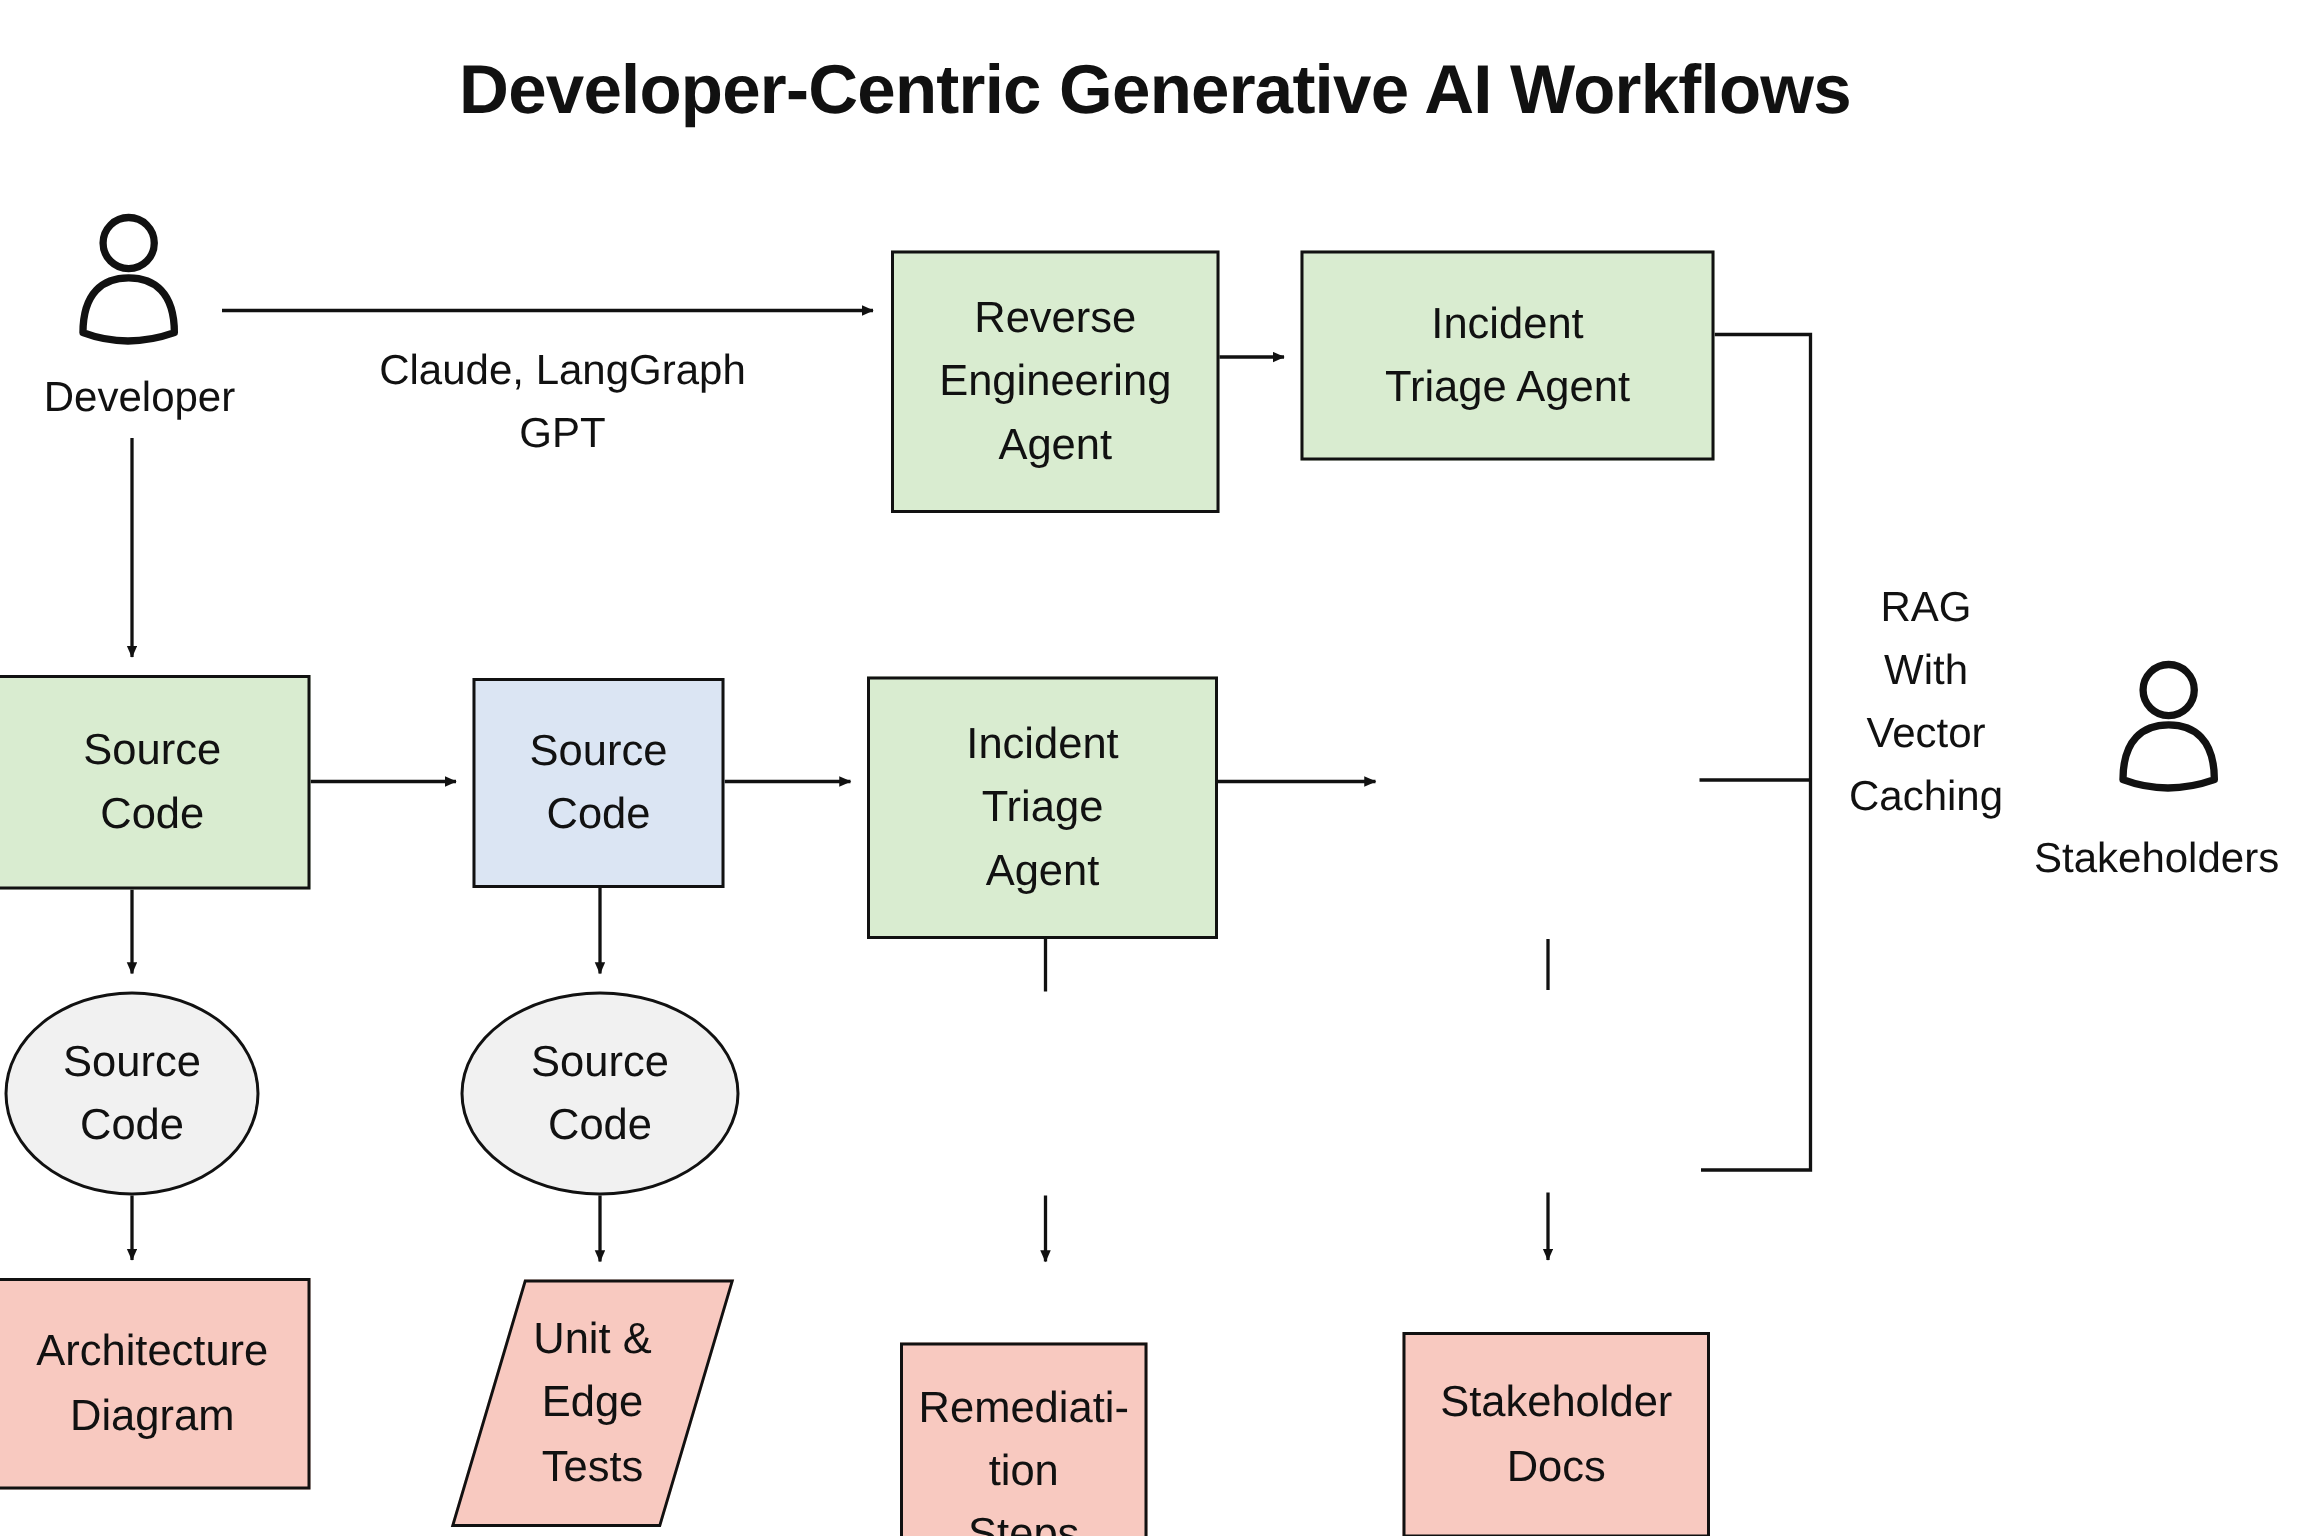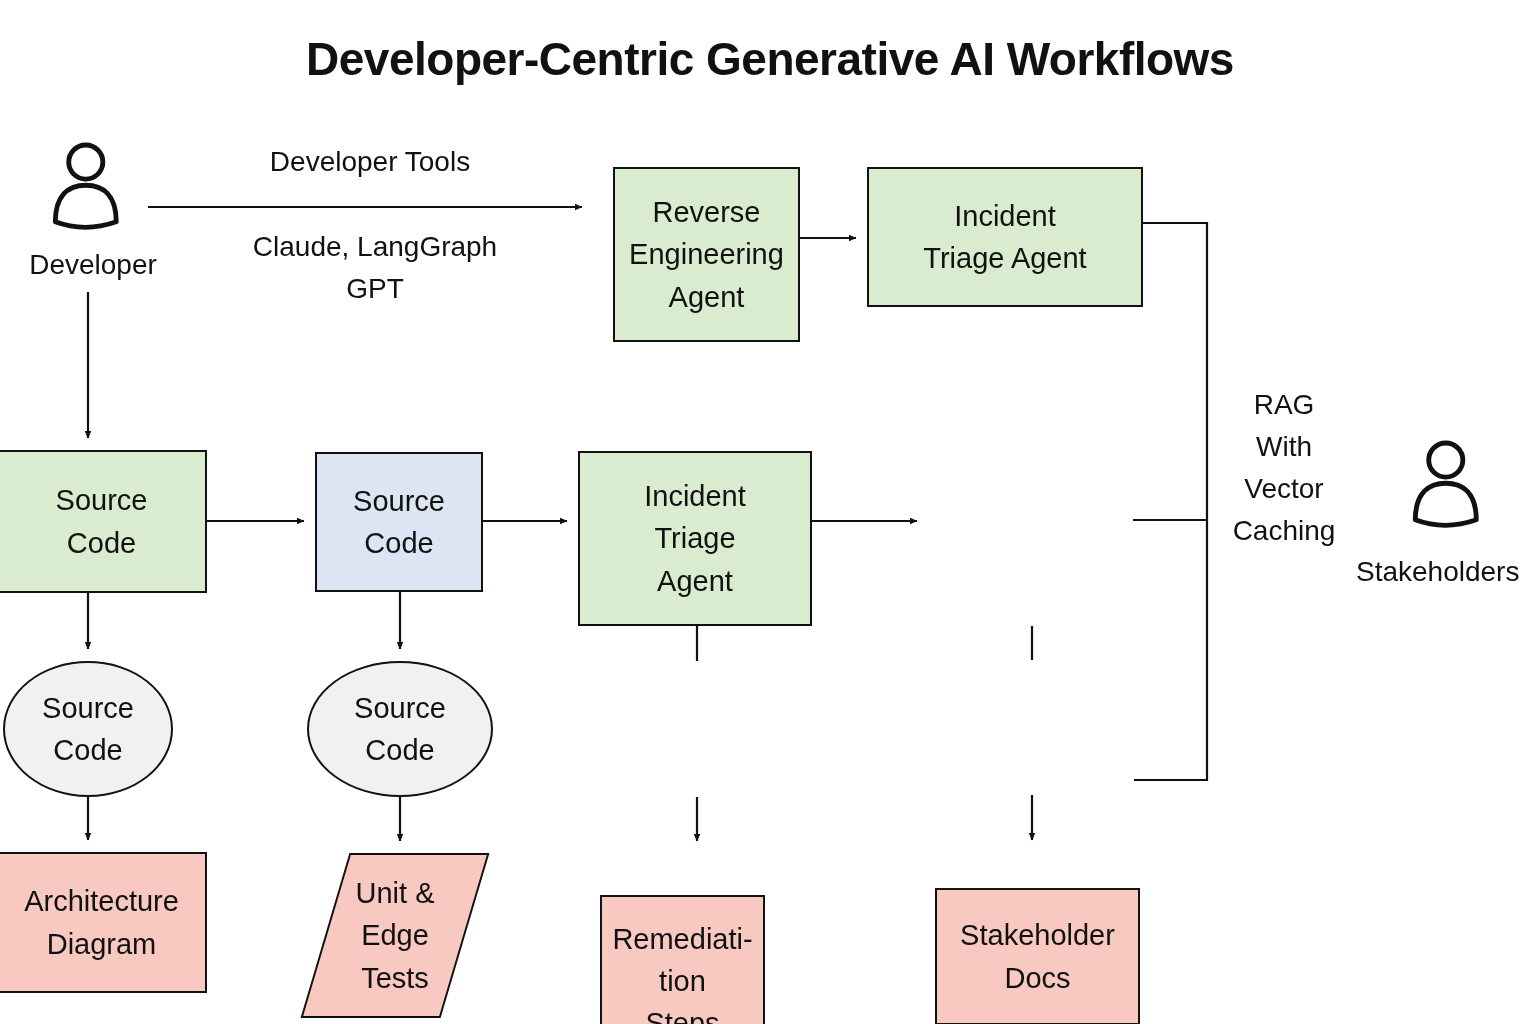--- a/index.html
+++ b/index.html
@@ -69,29 +69,28 @@
   </svg>
 
   <div class="title">Developer-Centric Generative AI Workflows</div>
 
   <svg class="person" style="left:48px;top:136px" width="78" height="96" viewBox="0 0 64 78">
     <circle cx="31" cy="21" r="14" fill="none" stroke="#111" stroke-width="4"></circle>
     <path d="M6 70 C6 48 17 40 31 40 C45 40 56 48 56 70 C39 76 22 76 6 70 Z" fill="none" stroke="#111" stroke-width="4" stroke-linejoin="round"></path>
   </svg>
   <div class="lbl" style="left:13px;top:244px;width:160px">Developer</div>
 
-  <div class="lbl" style="left:220px;top:141px;width:300px">Developer Tools</div>
   <div class="lbl" style="left:205px;top:226px;width:340px">Claude, LangGraph
 GPT</div>
   <div class="lbl" style="left:1214px;top:384px;width:140px">RAG
 With
 Vector
 Caching</div>
 
-  <div class="node green" style="left:613px;top:167px;width:187px;height:175px">Reverse
+  <div class="node green" style="left:594px;top:167px;width:219px;height:175px">Reverse
 Engineering
 Agent</div>
   <div class="node green" style="left:867px;top:167px;width:276px;height:140px">Incident
 Triage Agent</div>
   <div class="node green" style="left:-4px;top:450px;width:211px;height:143px">Source
 Code</div>
   <div class="node blue" style="left:315px;top:452px;width:168px;height:140px">Source
 Code</div>
   <div class="node green" style="left:578px;top:451px;width:234px;height:175px">Incident
 Triage

